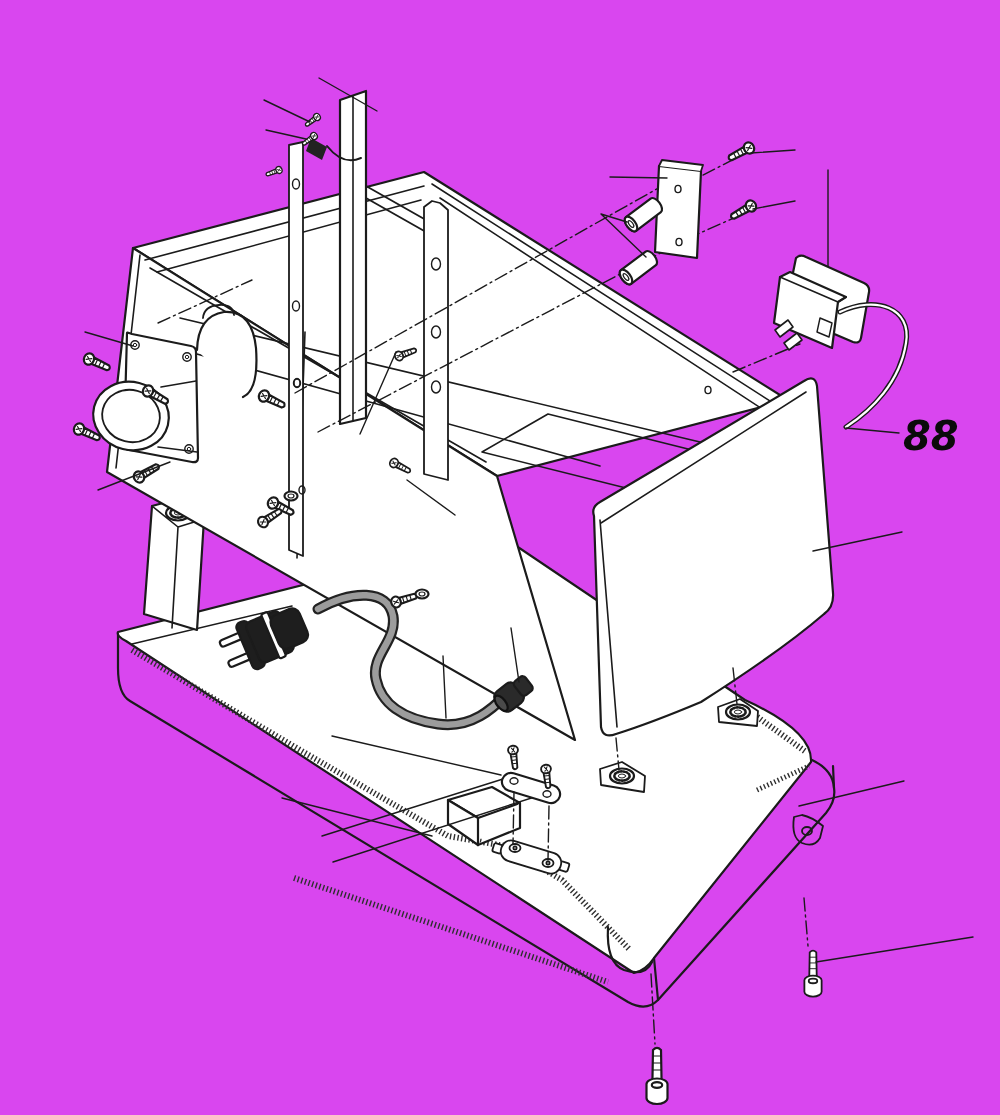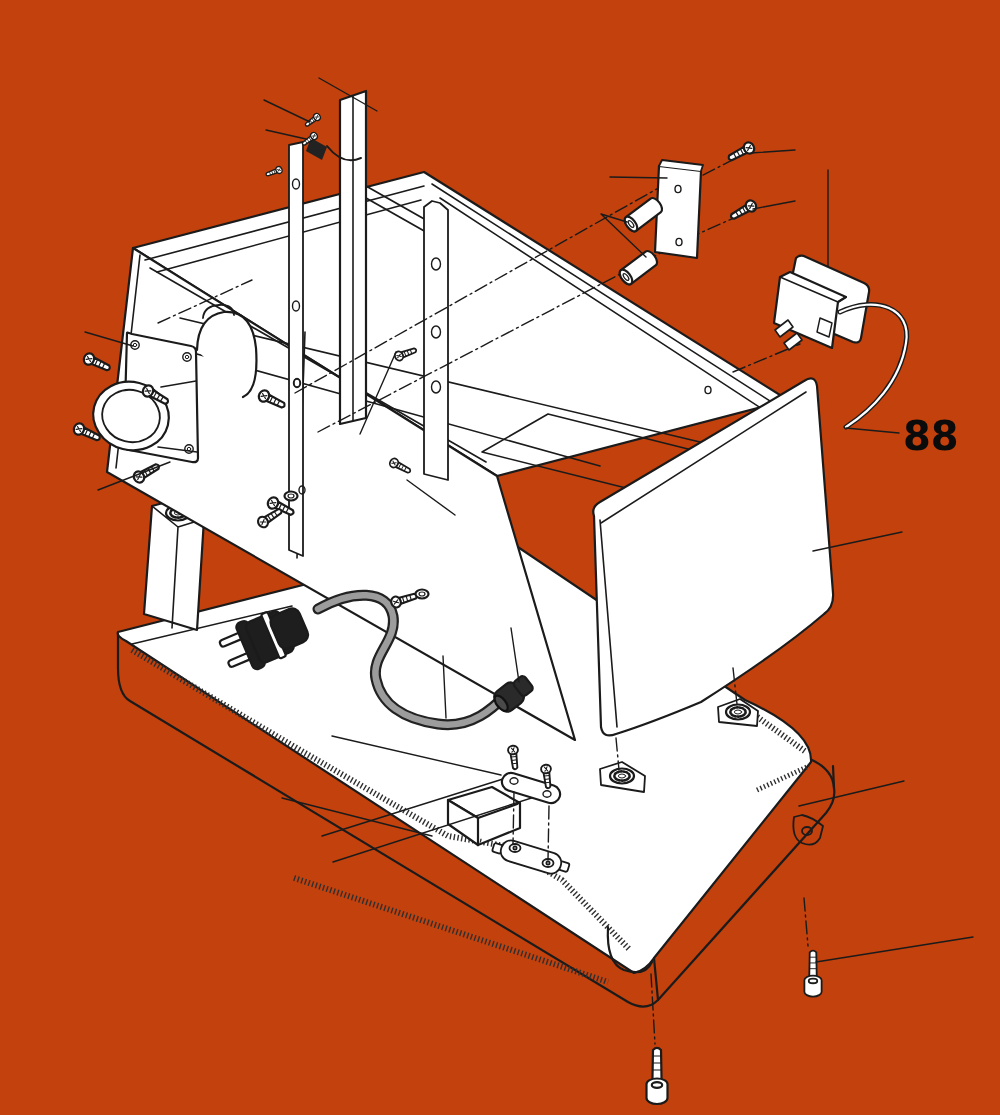--- a/index.html
+++ b/index.html
@@ -1,17 +1,17 @@
 <!DOCTYPE html>
 <html><head>
 <meta charset="utf-8">
 <style>
   html,body{margin:0;padding:0;background:#ffffff;}
-  .stage{position:relative;width:1000px;height:1115px;background:#c2410c;overflow:hidden;
-         font-family:"DejaVu Sans","Liberation Sans",sans-serif;}
+  .stage{position:relative;width:1000px;height:1115px;background:#d946ef;overflow:hidden;
+         font-family:"DejaVu Sans","Liberation Sans",sans-serif;font-style:italic;}
   svg{position:absolute;left:0;top:0;}
   text.callout{font-family:"DejaVu Sans","Liberation Sans",sans-serif;font-weight:bold;
                font-size:40px;fill:#0b0b0b;}
 </style>
 </head>
 <body>
 
 <div class="stage">
 <svg width="1000" height="1115" viewBox="0 0 1000 1115">
   <defs>

